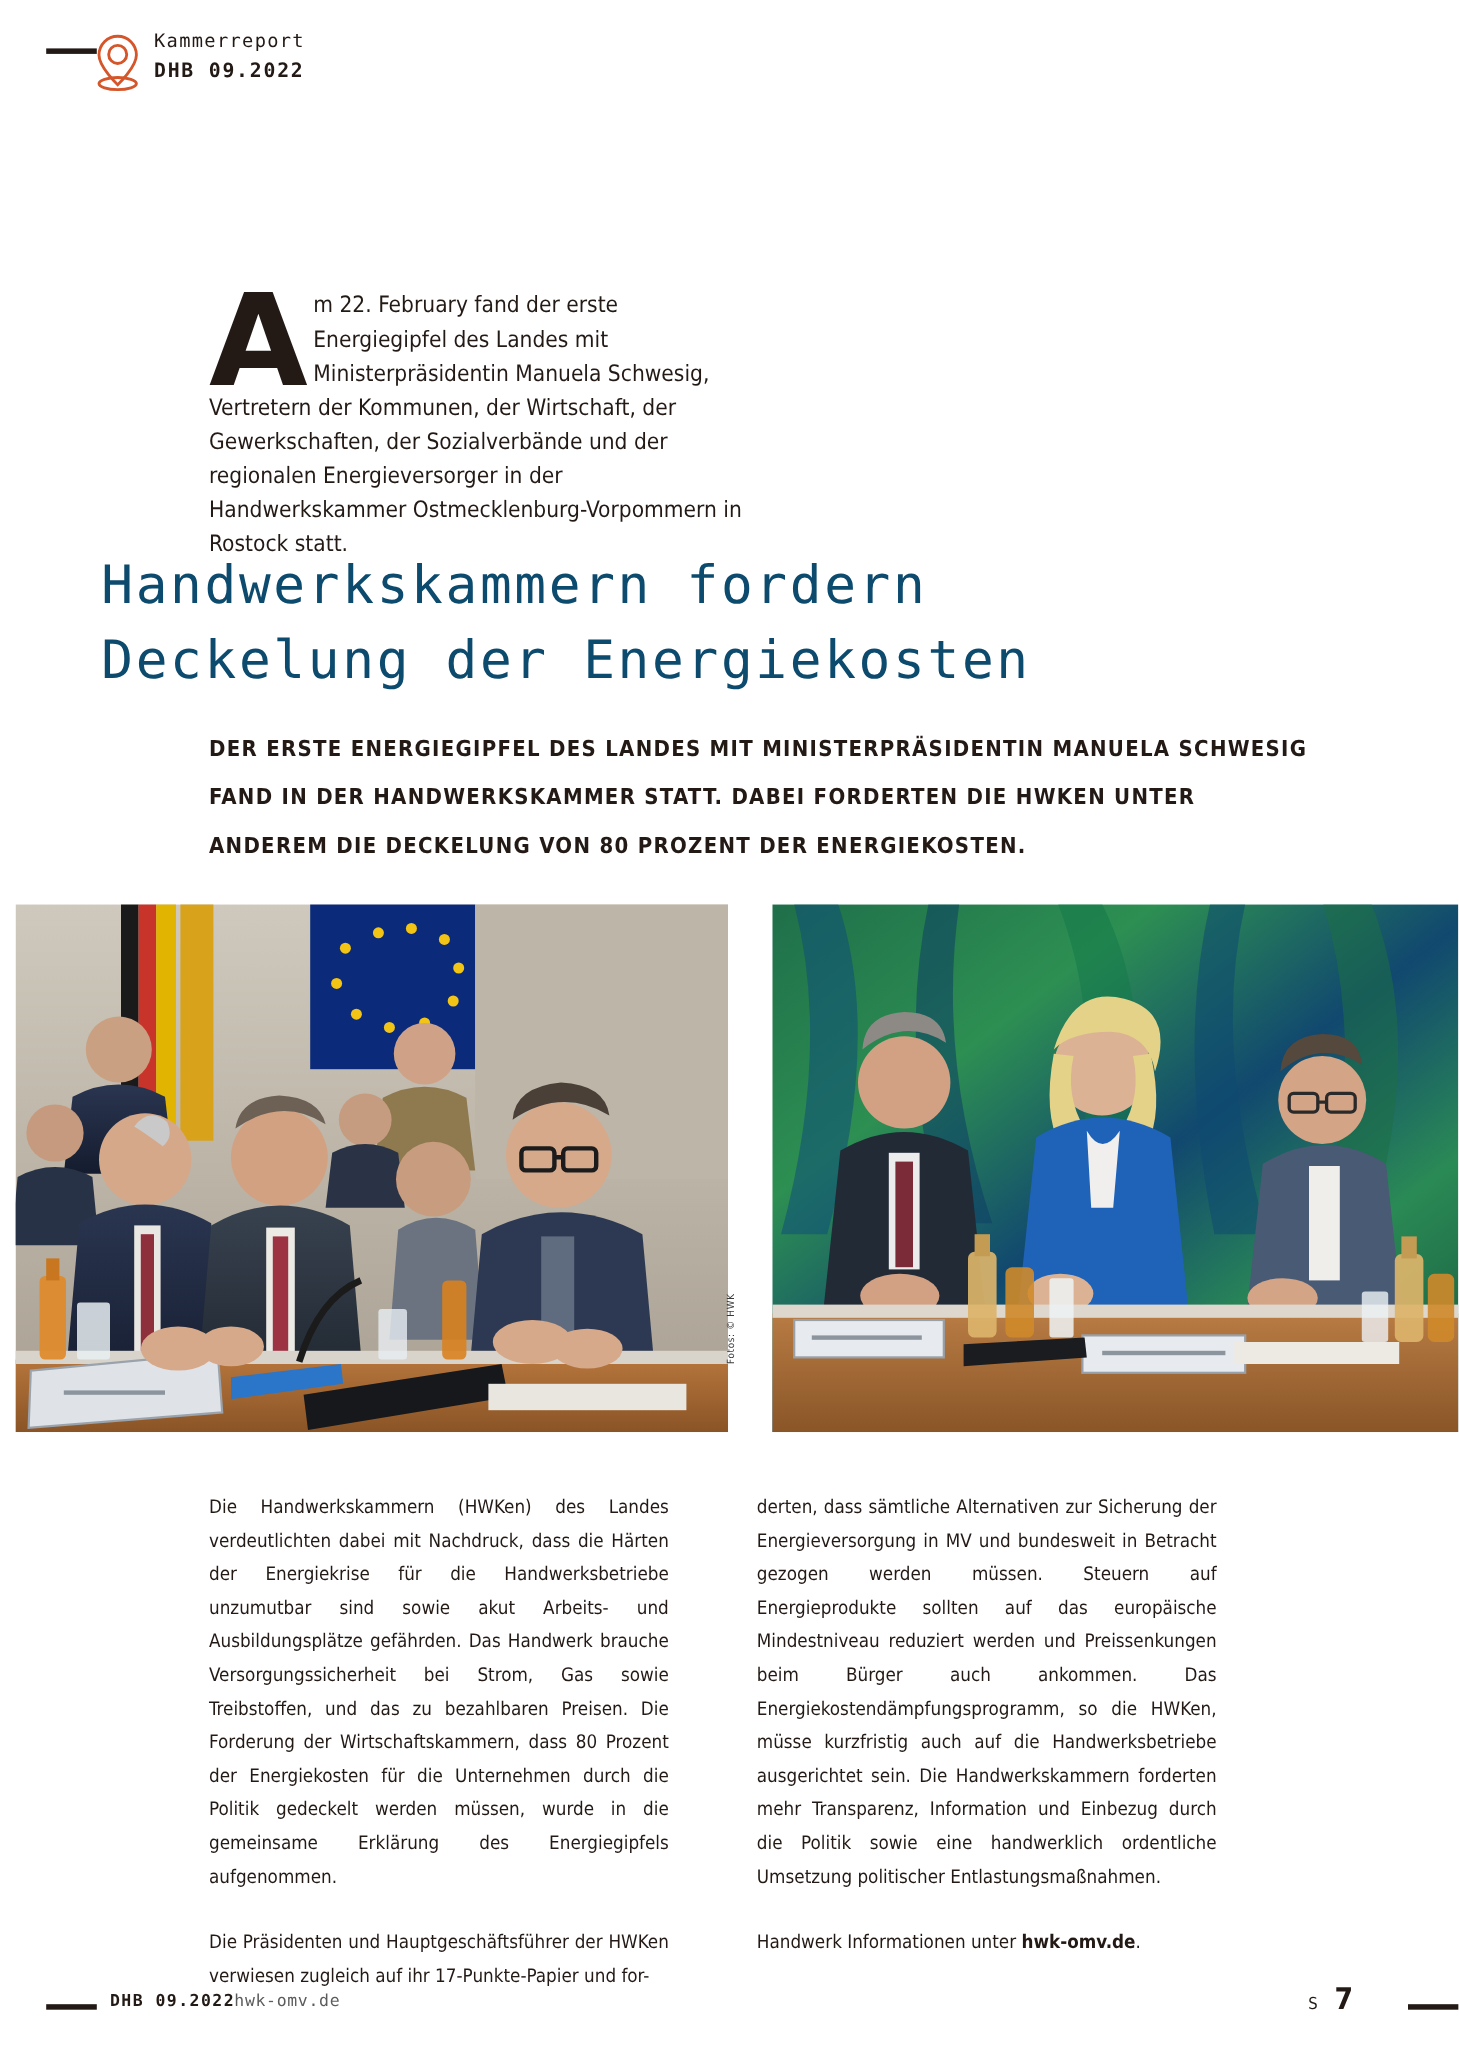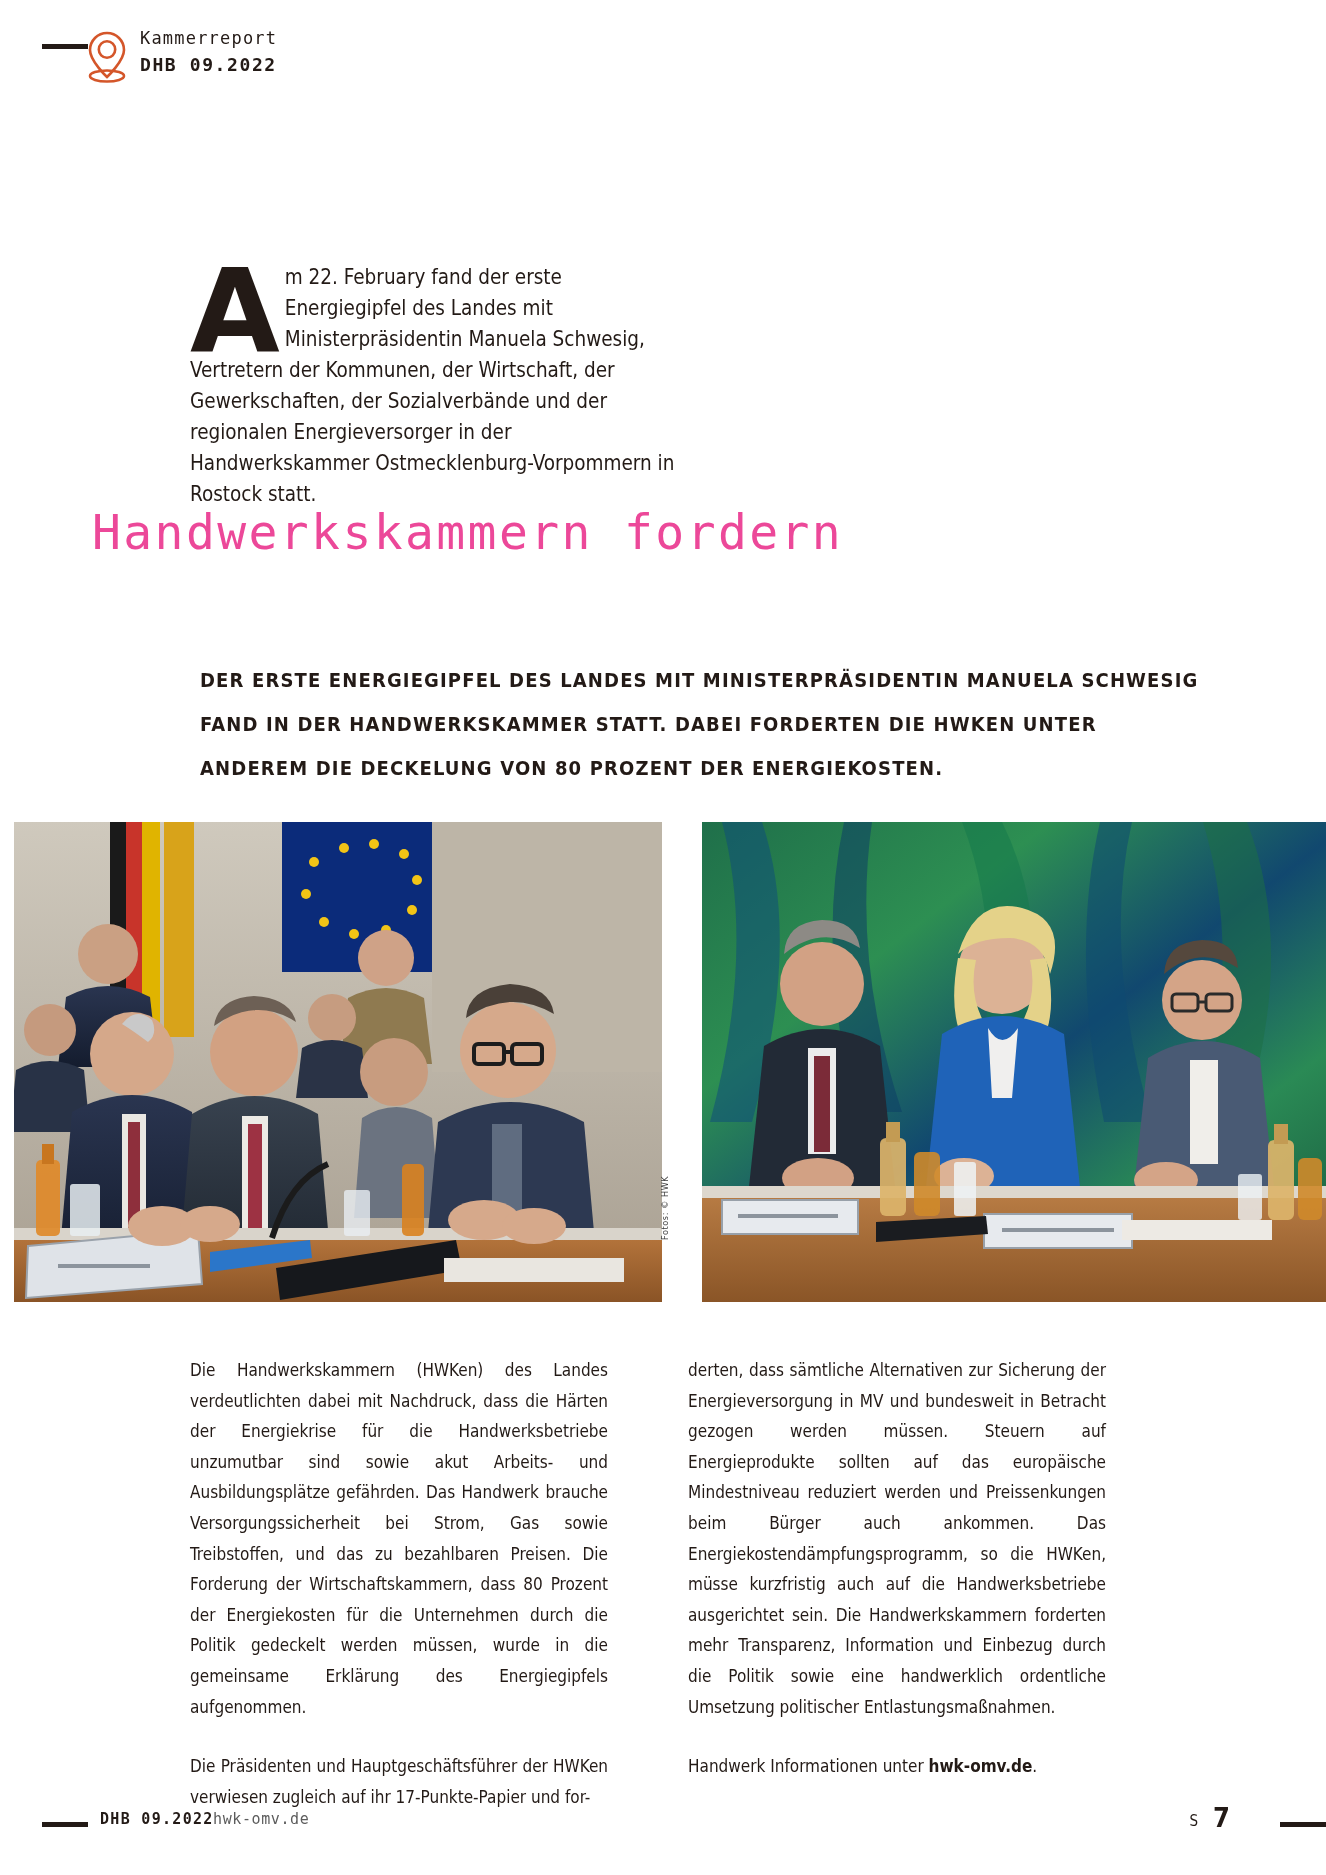--- a/index.html
+++ b/index.html
@@ -45,28 +45,28 @@
     margin: 6px 8px 0 0;
     letter-spacing: -3px;
   }
 
   
   .headline {
     position: absolute; left: 92px; top: 498px; width: 1140px;
     font-family: "DejaVu Sans Mono", "Liberation Mono", monospace;
     font-size: 48px; line-height: 68px;
     letter-spacing: 2.4px;
-    color: #ec4899;
+    color: #0c4a6e;
     font-weight: normal;
   }
   .headline .l2 { display: block; }
 
   
   .lead {
-    position: absolute; left: 200px; top: 658px; width: 1010px;
+    position: absolute; left: 190px; top: 658px; width: 1010px;
     font-size: 20px; font-weight: bold; line-height: 44px;
     letter-spacing: 1.15px;
     color: #231a16;
     text-transform: uppercase;
   }
 
   
   .photos { position: absolute; left: 14px; top: 822px; width: 1312px; height: 480px; }
   .photo { position: absolute; top: 0; height: 480px; overflow: hidden; }
   .photo-left  { left: 0px;   width: 648px; }
@@ -139,20 +139,21 @@
       <div class="issue">DHB 09.2022</div>
     </div>
   </div>
 
   <div class="intro">
     <span class="dropcap">A</span><span>m 22. February fand der erste Energiegipfel des Landes mit Ministerpräsidentin Manuela Schwesig, Vertretern der Kommunen, der Wirtschaft, der Gewerkschaften, der Sozialverbände und der regionalen Energieversorger in der Handwerkskammer Ostmecklenburg-Vorpommern in Rostock statt.</span>
   </div>
 
   <h1 class="headline">
     <span class="l1">Handwerkskammern fordern</span>
+    <span class="l2">Deckelung der Energiekosten</span>
   </h1>
 
   <div class="lead">Der erste Energiegipfel des Landes mit Ministerpräsidentin Manuela Schwesig fand in der Handwerkskammer statt. Dabei forderten die HWKen unter anderem die Deckelung von 80 Prozent der Energiekosten.</div>
 
   <div class="photos">
 
     <div class="photo photo-left">
       <svg width="648" height="480" viewBox="0 0 648 480" preserveAspectRatio="none">
         <defs>
           <linearGradient id="wallL" x1="0" y1="0" x2="0" y2="1">

